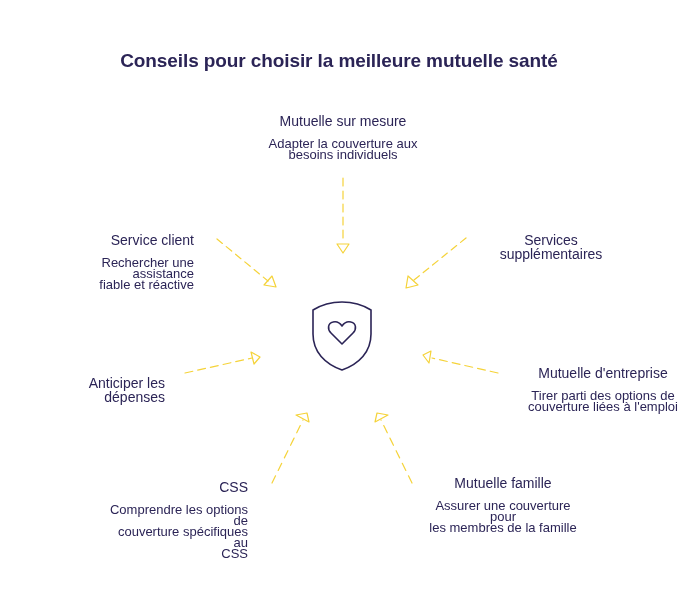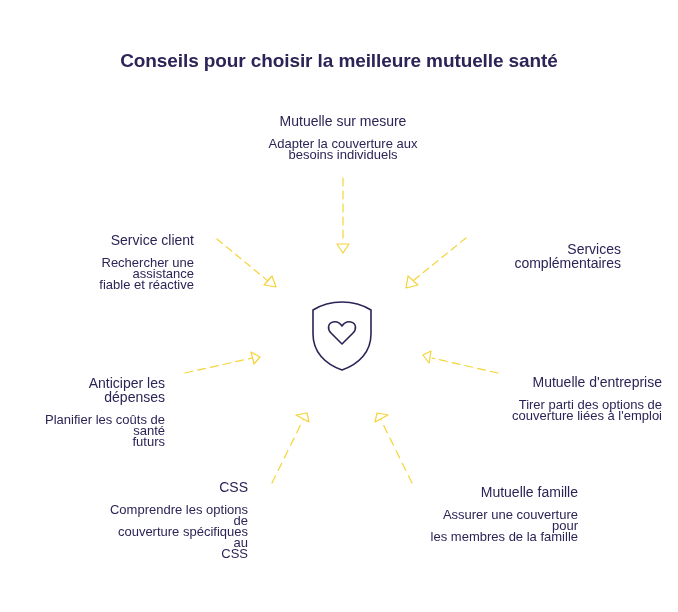--- a/index.html
+++ b/index.html
@@ -36,21 +36,21 @@
       line-height: 14px;
     }
     .node .desc {
       margin-top: 10px;
       font-size: 13px;
       line-height: 11px;
       color: #2b2456;
     }
     .align-right { text-align: right; }
     .align-center { text-align: center; }
-    .align-left { text-align: right; margin-top: 9px; }
+    .align-left { text-align: center; }
 
     svg.arrows {
       position: absolute;
       left: 0;
       top: 0;
       width: 678px;
       height: 612px;
     }
     .center-icon {
       position: absolute;
@@ -124,33 +124,29 @@
   <div class="heading">Service client</div>
   <div class="desc">
     <div>Rechercher une assistance</div>
     <div>fiable et réactive</div>
   </div>
 </div>
 
 <div class="node align-left" style="left:481px; top:233px; width:140px;">
   <div class="heading">
     <div>Services</div>
-    <div>complémentaires</div>
+    <div>supplémentaires</div>
   </div>
 </div>
 
 <div class="node align-right" style="left:30px; top:376px; width:135px;">
   <div class="heading">Anticiper les dépenses</div>
-  <div class="desc">
-    <div>Planifier les coûts de santé</div>
-    <div>futurs</div>
-  </div>
 </div>
 
-<div class="node align-left" style="left:512px; top:366px; width:150px;">
+<div class="node align-left" style="left:528px; top:366px; width:150px;">
   <div class="heading">Mutuelle d'entreprise</div>
   <div class="desc">
     <div>Tirer parti des options de</div>
     <div>couverture liées à l'emploi</div>
   </div>
 </div>
 
 <div class="node align-right" style="left:100px; top:480px; width:148px;">
   <div class="heading">CSS</div>
   <div class="desc">

